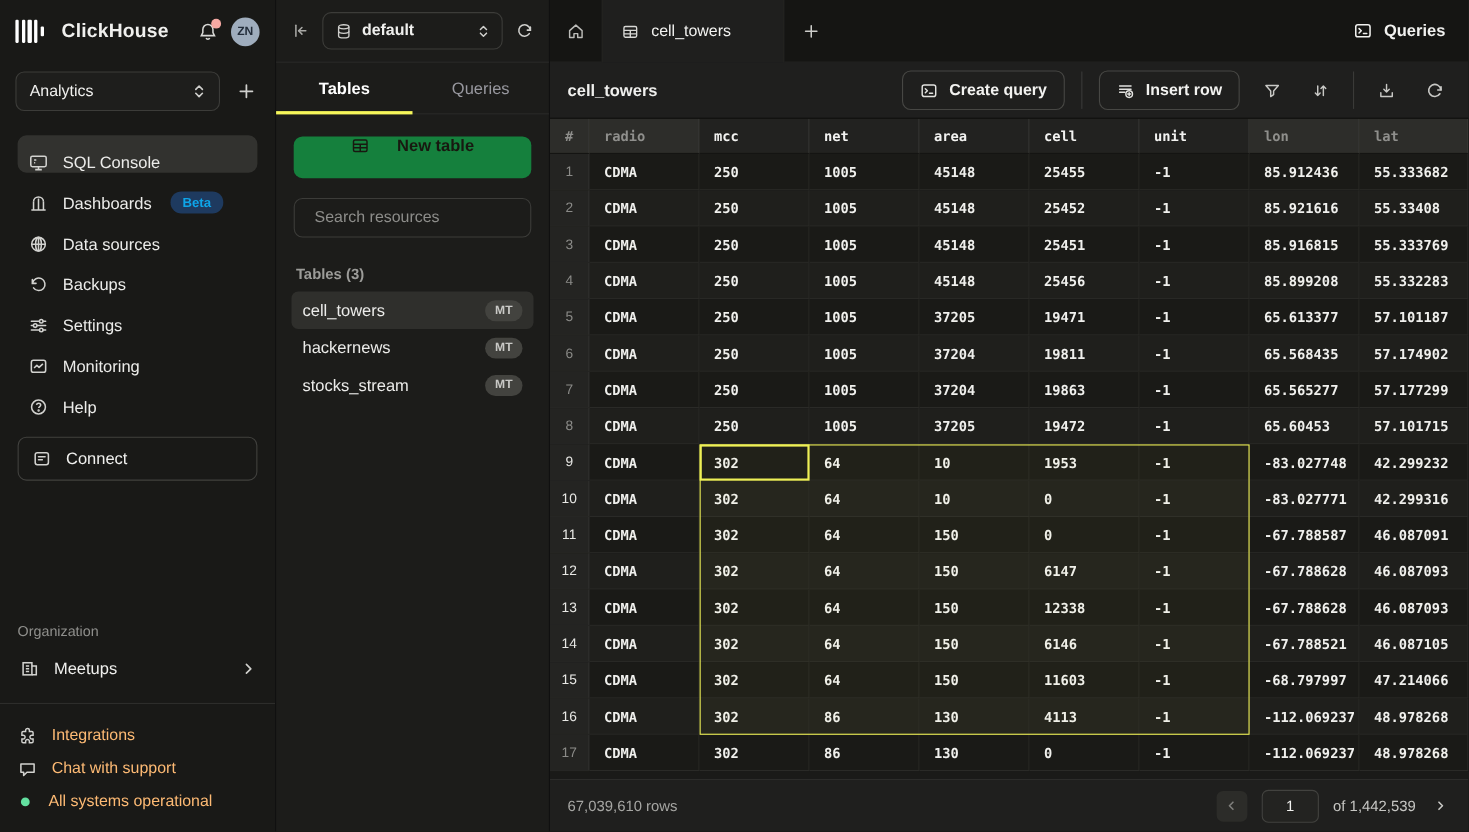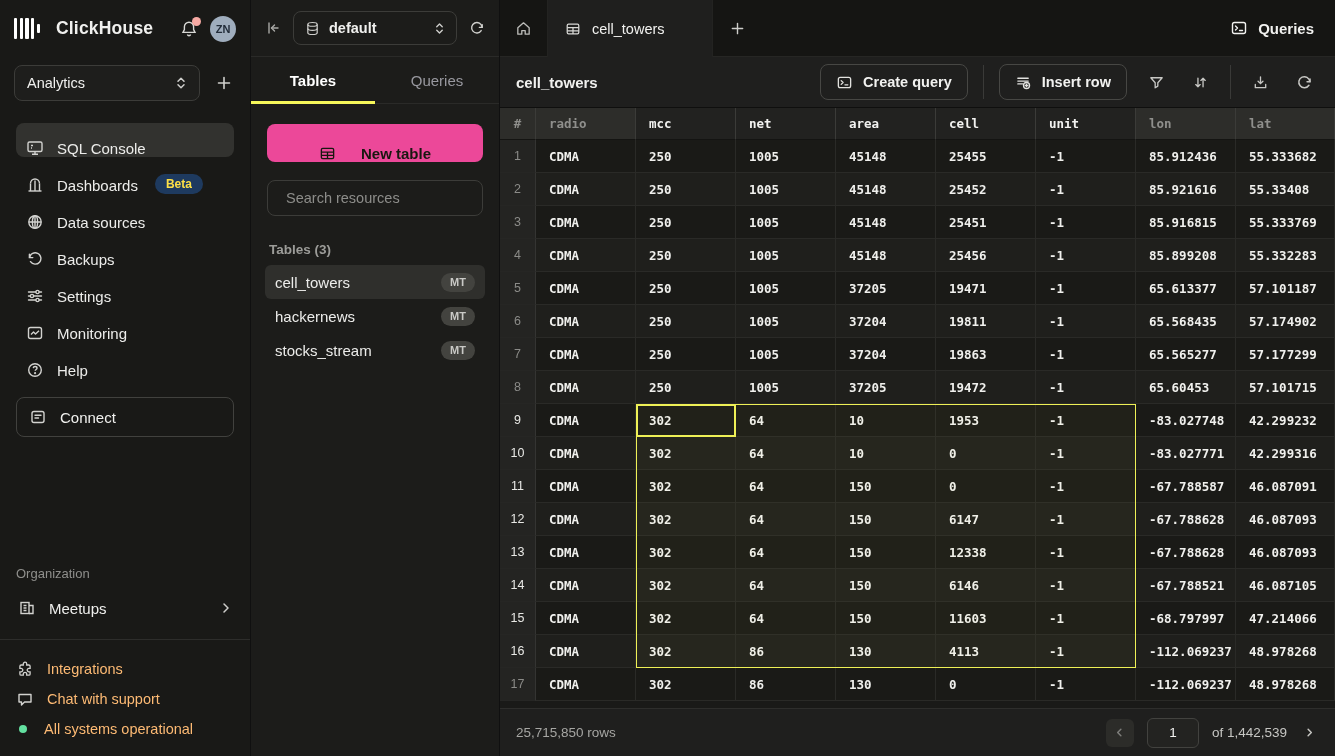--- a/index.html
+++ b/index.html
@@ -24,21 +24,21 @@
   .workspace { display:flex; align-items:center; gap:12px; padding:8px 14px 0;text-align:right; }
   .ws-select { flex:1; height:36px; border:1px solid #3c3c39; border-radius:8px; background:#1e1e1c;
                display:flex; align-items:center; padding:0 12px; gap:8px; font-size:14.5px; color:#f0f0ee; }
   .ws-plus { color:#d0d0cd; padding:4px; }
 
   .nav { margin-top:22px; display:flex; flex-direction:column; gap:3px; }
   .nav-item { height:34px; margin:0 16px; padding:0 10px; border-radius:8px;
               display:flex; align-items:flex-end; gap:13px; font-size:15px; color:#ececea; cursor:default; }
   .nav-item.active { background:#32322f; }
   .nav-item svg { color:#d2d2cf; flex:none; }
-  .badge-beta { margin-left:4px; background:#1e3a5f; color:#fde047; font-size:12px; font-weight:600;
+  .badge-beta { margin-left:4px; background:#1e3a5f; color:#0ea5e9; font-size:12px; font-weight:600;
                 padding:3px 11px; border-radius:999px; }
 
   .connect-btn { margin:18px 16px 0; height:40px; border:1px solid #41413e; border-radius:8px;
                  display:flex; align-items:center; gap:13px; padding:0 12px; font-size:15px; color:#f0f0ee; background:transparent; }
   .connect-btn svg { color:#d2d2cf; }
 
   .org-label { margin:0 16px 8px; color:#8f8f8c; font-size:13px; }
   .org-item { height:38px; margin:0 10px; padding:0 8px; border-radius:8px;
               display:flex; align-items:center; gap:13px; font-size:15px; }
   .org-item svg { color:#d2d2cf; }
@@ -59,22 +59,22 @@
   .db-select svg { color:#cfcfcc; }
   .exp-top .refresh { color:#cfcfcc; }
 
   .exp-tabs { height:47px; flex:none; display:flex; border-bottom:1px solid #2a2a28; }
   .exp-tab { flex:1; display:flex; align-items:center; justify-content:center; font-size:15px;
              color:#98989f; position:relative; cursor:default; }
   .exp-tab.active { color:#ffffff; font-weight:600; }
   .exp-tab.active::after { content:""; position:absolute; left:0; right:0; bottom:-1px; height:3px; background:#f6f75a; }
 
   .exp-body { padding:20px 16px 0; }
-  .new-table-btn { width:100%; height:38px; background:#ec4899; border:none; border-radius:8px;
-                   color:#181810; display:flex; align-items:flex-end; justify-content:center; gap:25px;
+  .new-table-btn { width:100%; height:38px; background:#15803d; border:none; border-radius:8px;
+                   color:#181810; display:flex; align-items:flex-start; justify-content:center; gap:25px;
                    font-size:15px; font-weight:700; font-family:inherit; }
   .search-box { margin-top:18px; height:36px; border:1px solid #3c3c39; border-radius:8px;
                 display:flex; align-items:center; gap:8px; padding:0 10px; color:#8d8d8a; }
   .search-box input { flex:1; background:transparent; border:none; outline:none; color:#f9a8d4;
                       font-size:14.5px; font-family:inherit; }
   .search-box input::placeholder { color:#8d8d8a; }
   .group-label { margin:26px 0 8px 2px; color:#9c9c99; font-size:13.5px; font-weight:600; }
   .table-item { height:34px; display:flex; align-items:center; justify-content:space-between;
                 padding:0 10px; border-radius:6px; font-size:15px; color:#ececea; margin:0 -2px; }
   .table-item.selected { background:#2f2f2c; }
@@ -623,21 +623,21 @@
         <div class="dcell">0</div>
         <div class="dcell">-1</div>
         <div class="dcell">-112.069237</div>
         <div class="dcell">48.978268</div>
       </div>
       <div class="sel-overlay" style="left: 136px; top: 296px; width: 500px; height: 264px;"></div>
       <div class="active-cell" style="left: 136px; top: 296px; width: 100px; height: 33px;"></div>
     </div>
 
   <div class="grid-footer">
-    <span>25,715,850 rows</span>
+    <span>67,039,610 rows</span>
     <div class="pager">
       <button class="pg-prev">
         <svg width="11" height="11" viewBox="0 0 12 12" fill="none" stroke="currentColor" stroke-width="1.6" stroke-linecap="round" stroke-linejoin="round">
             <path d="M7.5 2.5 4 6l3.5 3.5"></path>
           </svg>
       </button>
       <input class="pg-input" value="1" style="">
       <span class="pg-of">of 1,442,539</span>
       <button class="pg-next">
         <svg width="11" height="11" viewBox="0 0 12 12" fill="none" stroke="currentColor" stroke-width="1.6" stroke-linecap="round" stroke-linejoin="round">

